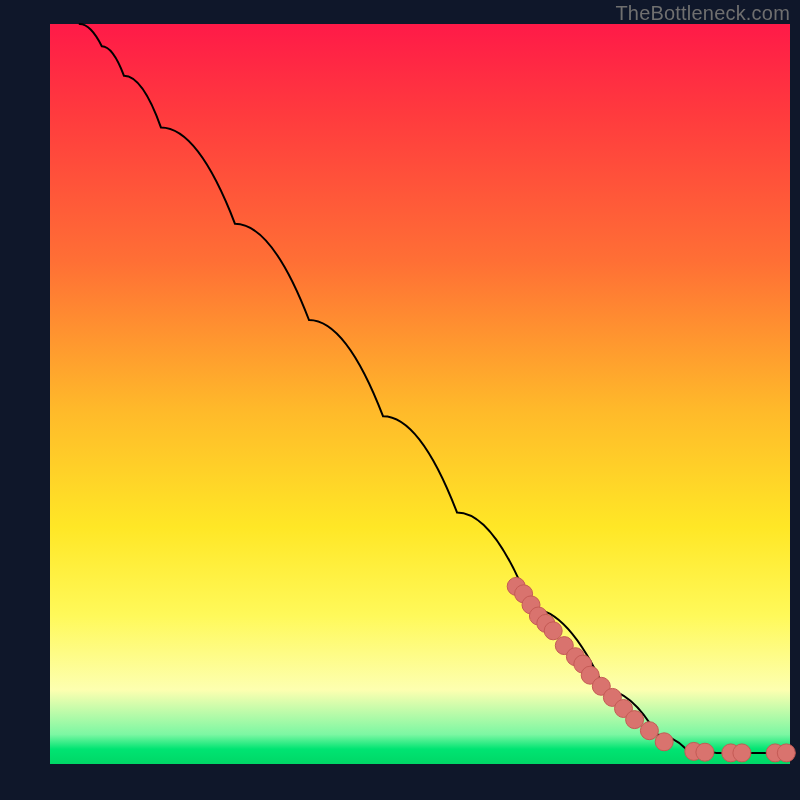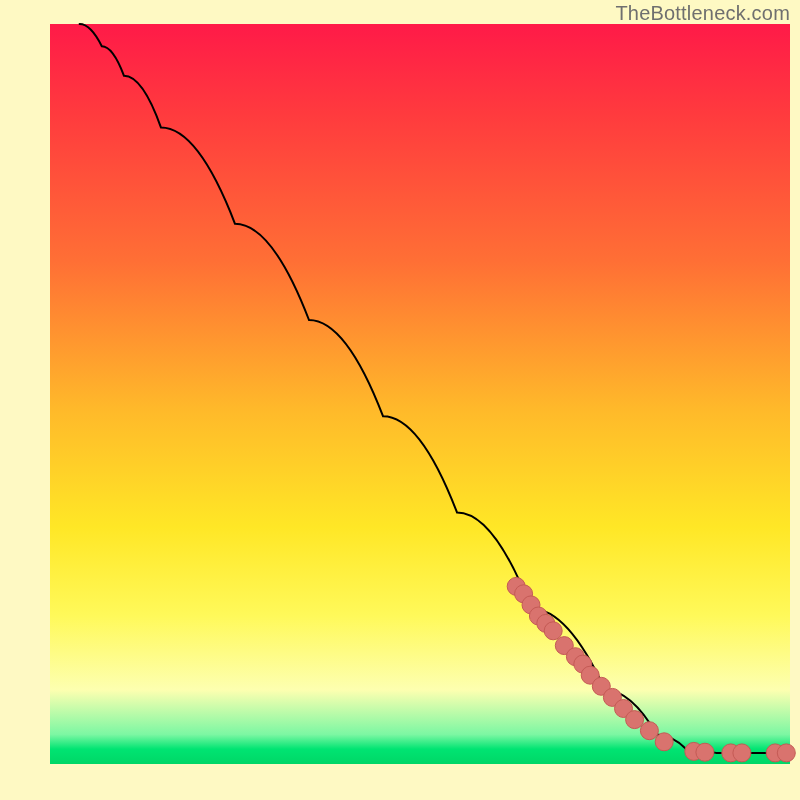--- a/index.html
+++ b/index.html
@@ -8,21 +8,21 @@
     width: 800px;
     height: 800px;
     background: #000;
     font-family: Arial, Helvetica, sans-serif;
     overflow: hidden;
   }
   .frame {
     position: relative;
     width: 800px;
     height: 800px;
-    background: #fef9c3;
+    background: #0f172a;
   }
   .plot {
     position: absolute;
     left: 50px;
     top: 24px;
     width: 740px;
     height: 740px;
     
     background: linear-gradient(to bottom,
       #ff1a48 0%,

